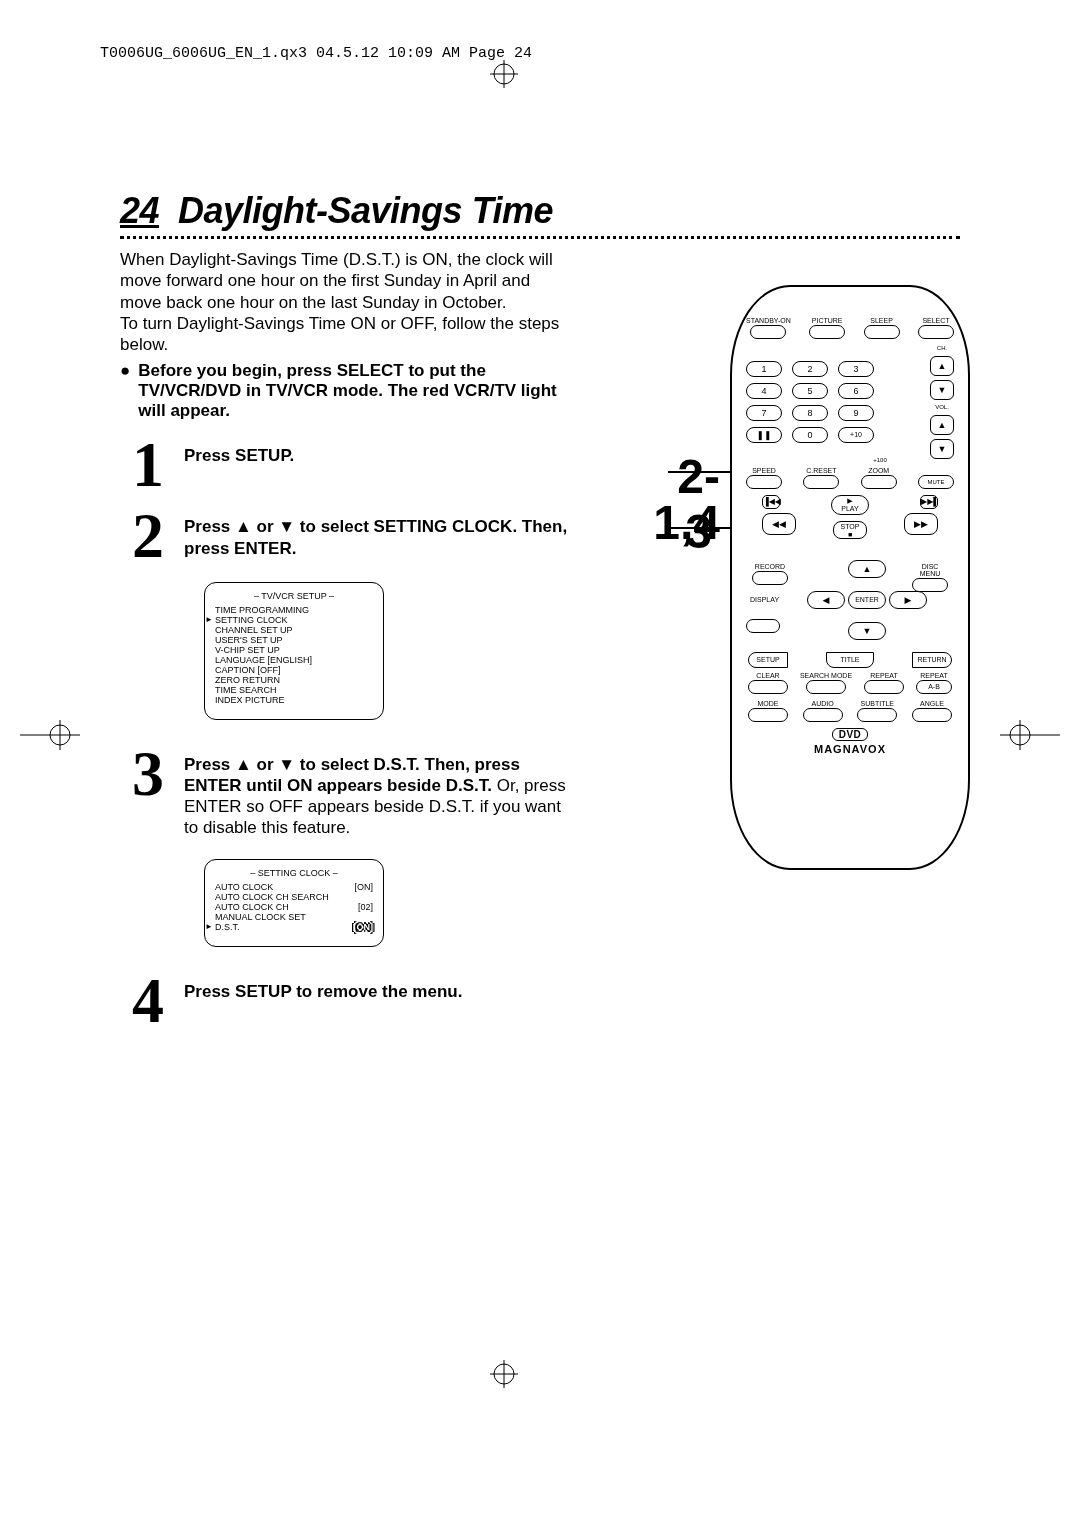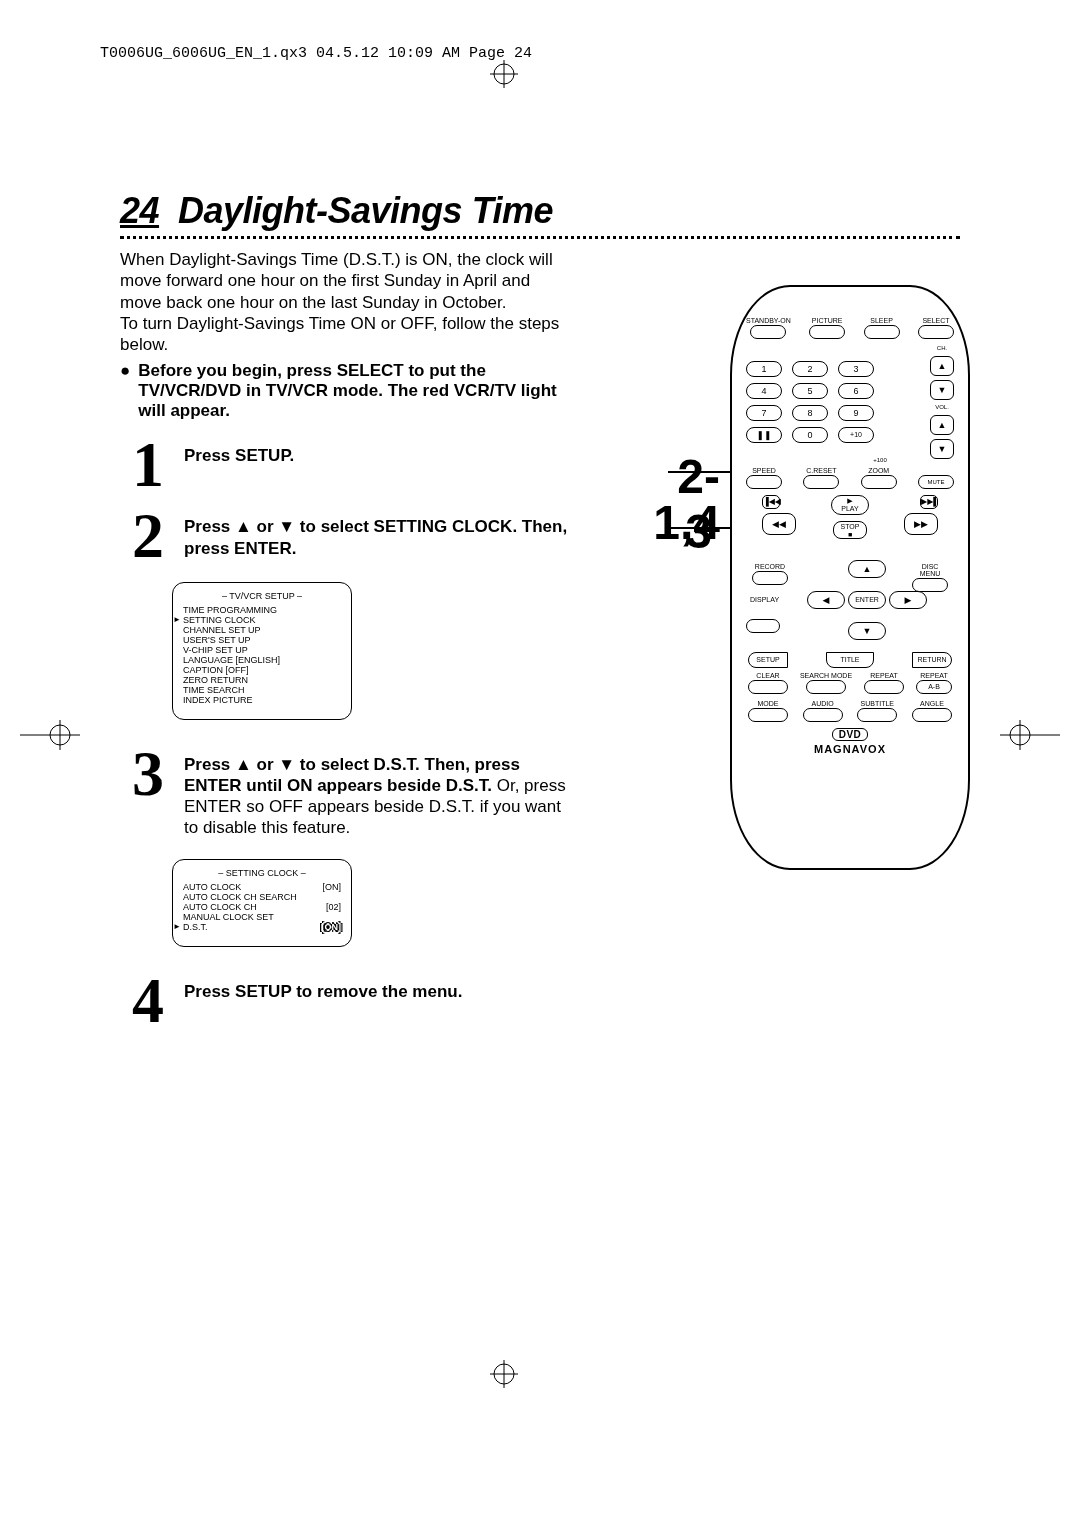--- a/index.html
+++ b/index.html
@@ -72,21 +72,21 @@
     width: 56px;
     text-align: center;
     margin-right: 8px;
   }
   .step-body { flex: 1; line-height: 1.25; padding-top: 6px; }
   .osd-box {
     width: 180px;
     height: auto;
     border: 1.5px solid #000;
     border-radius: 12px;
-    margin-left: 52px;
+    margin-left: 84px;
     padding: 8px 10px 14px 10px;
     font-size: 9px;
     font-family: Arial, sans-serif;
     margin-bottom: 28px;
   }
   .osd-title { text-align: center; margin-bottom: 4px; }
   .osd-row { display: flex; justify-content: space-between; }
   .osd-row.pointer::before { content: "►"; font-size: 8px; margin-right: 2px; margin-left:-10px; position:absolute;}
   .osd-dst-on { position: relative; }
   .osd-dst-on::before, .osd-dst-on::after {

